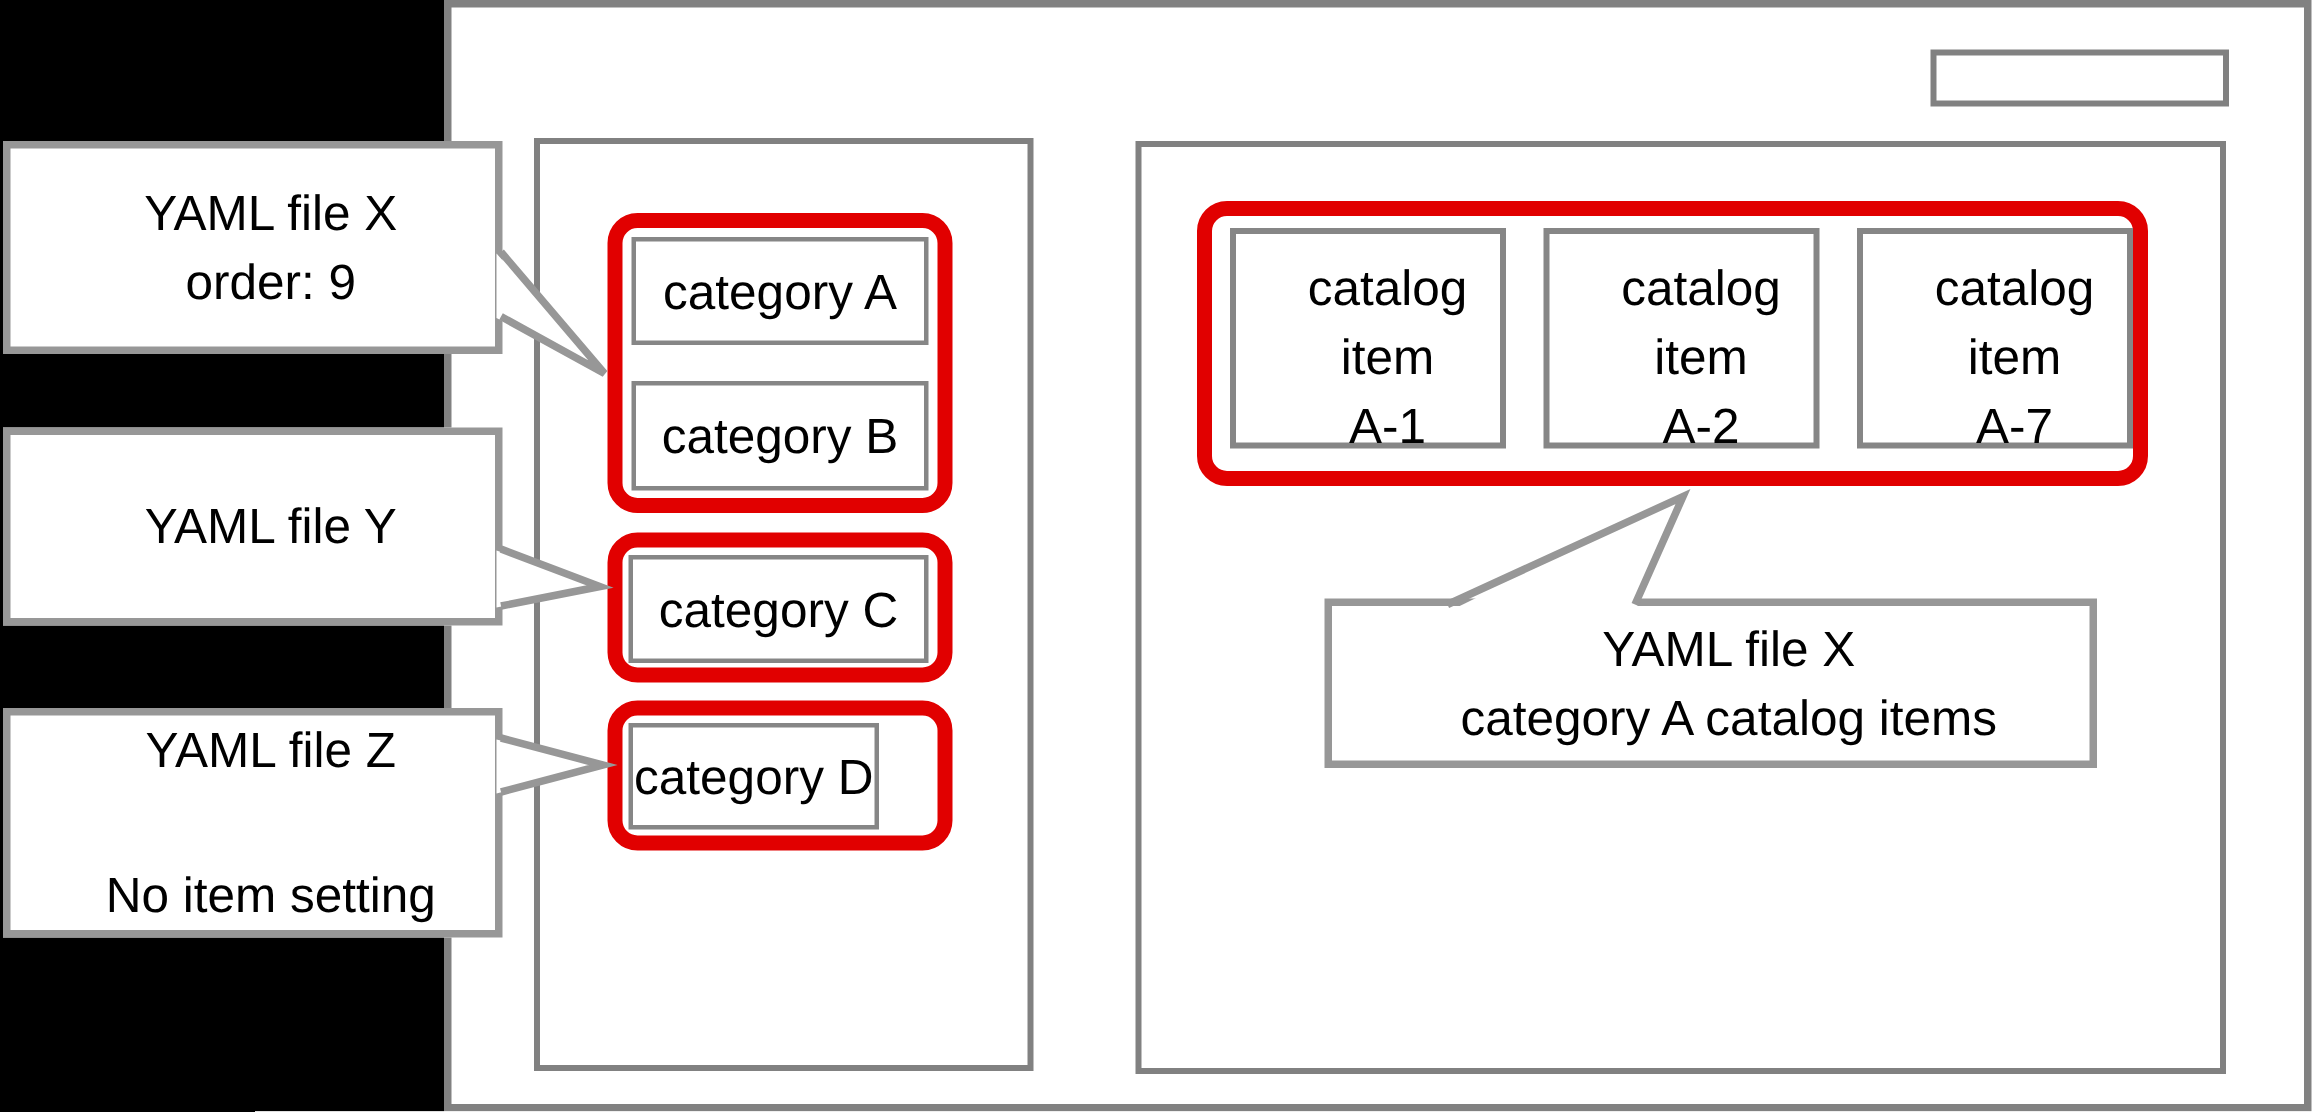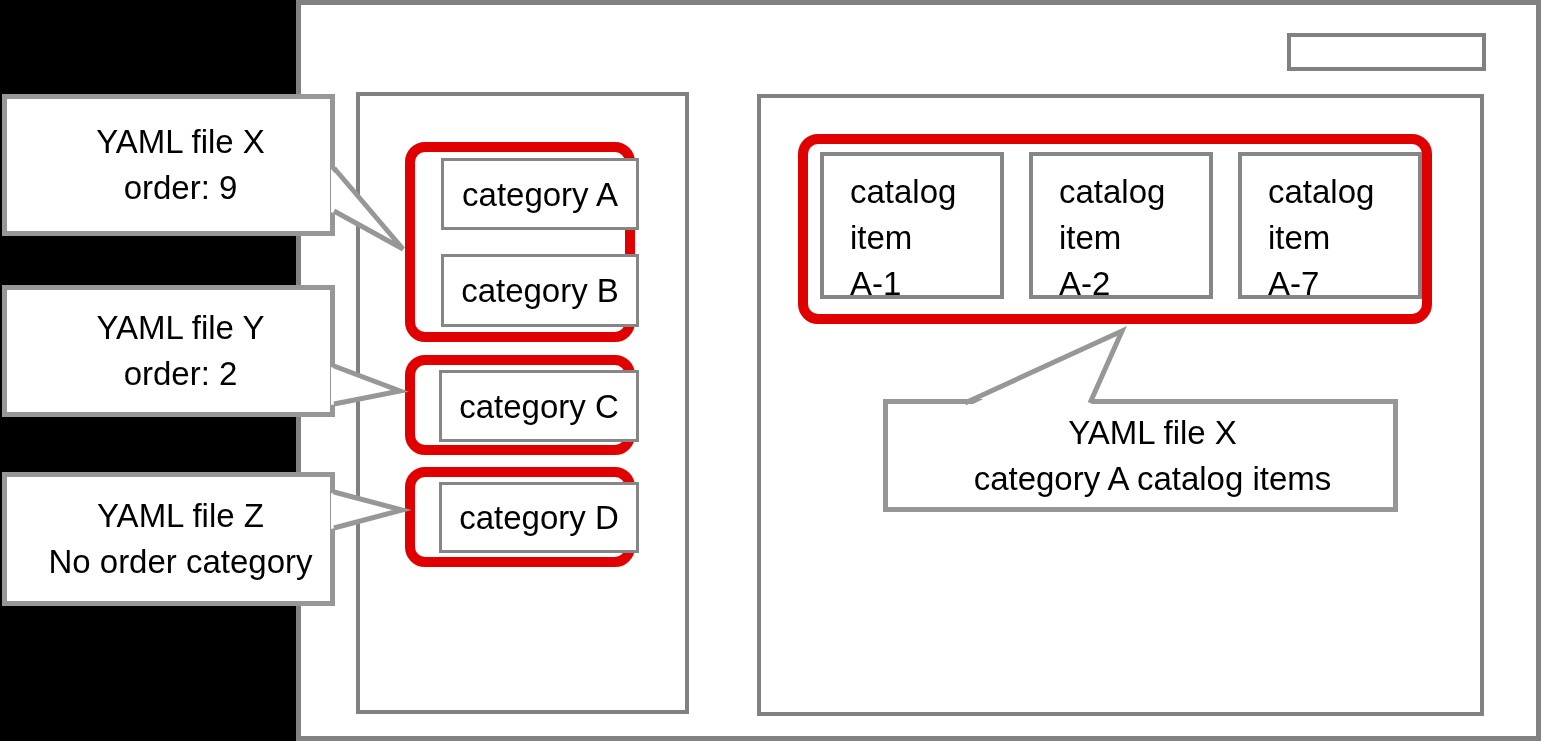--- a/index.html
+++ b/index.html
@@ -16,41 +16,41 @@
   .panel-categories{left:356px;top:92px;width:333px;height:622px;}
   .panel-catalog{left:757px;top:94px;width:727px;height:622px;}
   .red-group{border:10px solid var(--red);border-radius:20px;background:#fff;}
   .rg-ab{left:405px;top:142px;width:230px;height:200px;}
   .rg-c{left:405px;top:355px;width:230px;height:100px;}
   .rg-d{left:405px;top:467px;width:230px;height:100px;}
   .rg-items{left:798px;top:134px;width:634px;height:190px;}
   .cat-box{
     background:#fff;border:3px solid var(--box-gray);
     display:flex;align-items:center;justify-content:center;
-    font-size:33px;line-height:1;white-space:nowrap;margin-left:20px;
+    font-size:33px;line-height:1;white-space:nowrap;
   }
   .box-a{left:421px;top:158px;width:198px;height:72px;}
   .box-b{left:421px;top:254px;width:198px;height:73px;}
   .box-c{left:419px;top:370px;width:200px;height:72px;}
-  .box-d{left:419px;top:482px;width:200px;height:71px;}
+  .box-d{left:419px;top:482px;width:167px;height:71px;}
   .item-box{
     background:#fff;border:4px solid var(--box-gray);
-    padding:13px 0 12px 26px;font-size:33px;line-height:46px;
+    padding:13px 0 12px 26px;font-size:33px;line-height:46px;text-align:center;
   }
   .ib-1{left:820px;top:152px;width:184px;height:147px;}
   .ib-2{left:1029px;top:152px;width:184px;height:147px;}
   .ib-3{left:1238px;top:152px;width:184px;height:147px;}
   .callout{
     background:#fff;border:5px solid var(--callout-gray);
     display:flex;flex-direction:column;align-items:center;justify-content:center;
     font-size:33px;line-height:46px;text-align:center;white-space:nowrap;z-index:5;padding-left:24px;
   }
   .co-1{left:2px;top:94px;width:333px;height:142px;}
   .co-2{left:2px;top:285px;width:333px;height:132px;}
-  .co-3{left:2px;top:472px;width:333px;height:134px;}
+  .co-3{left:2px;top:472px;width:333px;height:153px;justify-content:space-between;}
   .co-right{left:883px;top:399px;width:515px;height:113px;}
   .tails{left:0;top:0;width:1544px;height:741px;z-index:10;pointer-events:none;}
   .tails .erase{fill:#fff;stroke:none;}
   .tails .edge{fill:none;stroke:var(--callout-gray);stroke-width:5;stroke-linejoin:miter;}
 </style>
 </head>
 <body>
 
 <div class="canvas" style="--red: #e10000; --frame-gray: #818181; --box-gray: #868686; --callout-gray: #979797;">
 
@@ -94,25 +94,24 @@
     <div>item</div>
     <div>A-7</div>
   </div>
 
   <div class="abs callout co-1">
     <div>YAML file X</div>
     <div>order: 9</div>
   </div>
   <div class="abs callout co-2">
     <div>YAML file Y</div>
-    <div>order: 2</div>
   </div>
   <div class="abs callout co-3">
     <div>YAML file Z</div>
-    <div>No order category</div>
+    <div>No item setting</div>
   </div>
   <div class="abs callout co-right">
     <div>YAML file X</div>
     <div>category A catalog items</div>
   </div>
 
   <svg class="abs tails" viewBox="0 0 1544 741">
     <polygon class="erase" points="331,169 403,249 331,212"></polygon>
     <path class="edge" d="M334,168 L403,249 L334,211"></path>
     <polygon class="erase" points="331,367 400,391 331,405"></polygon>

